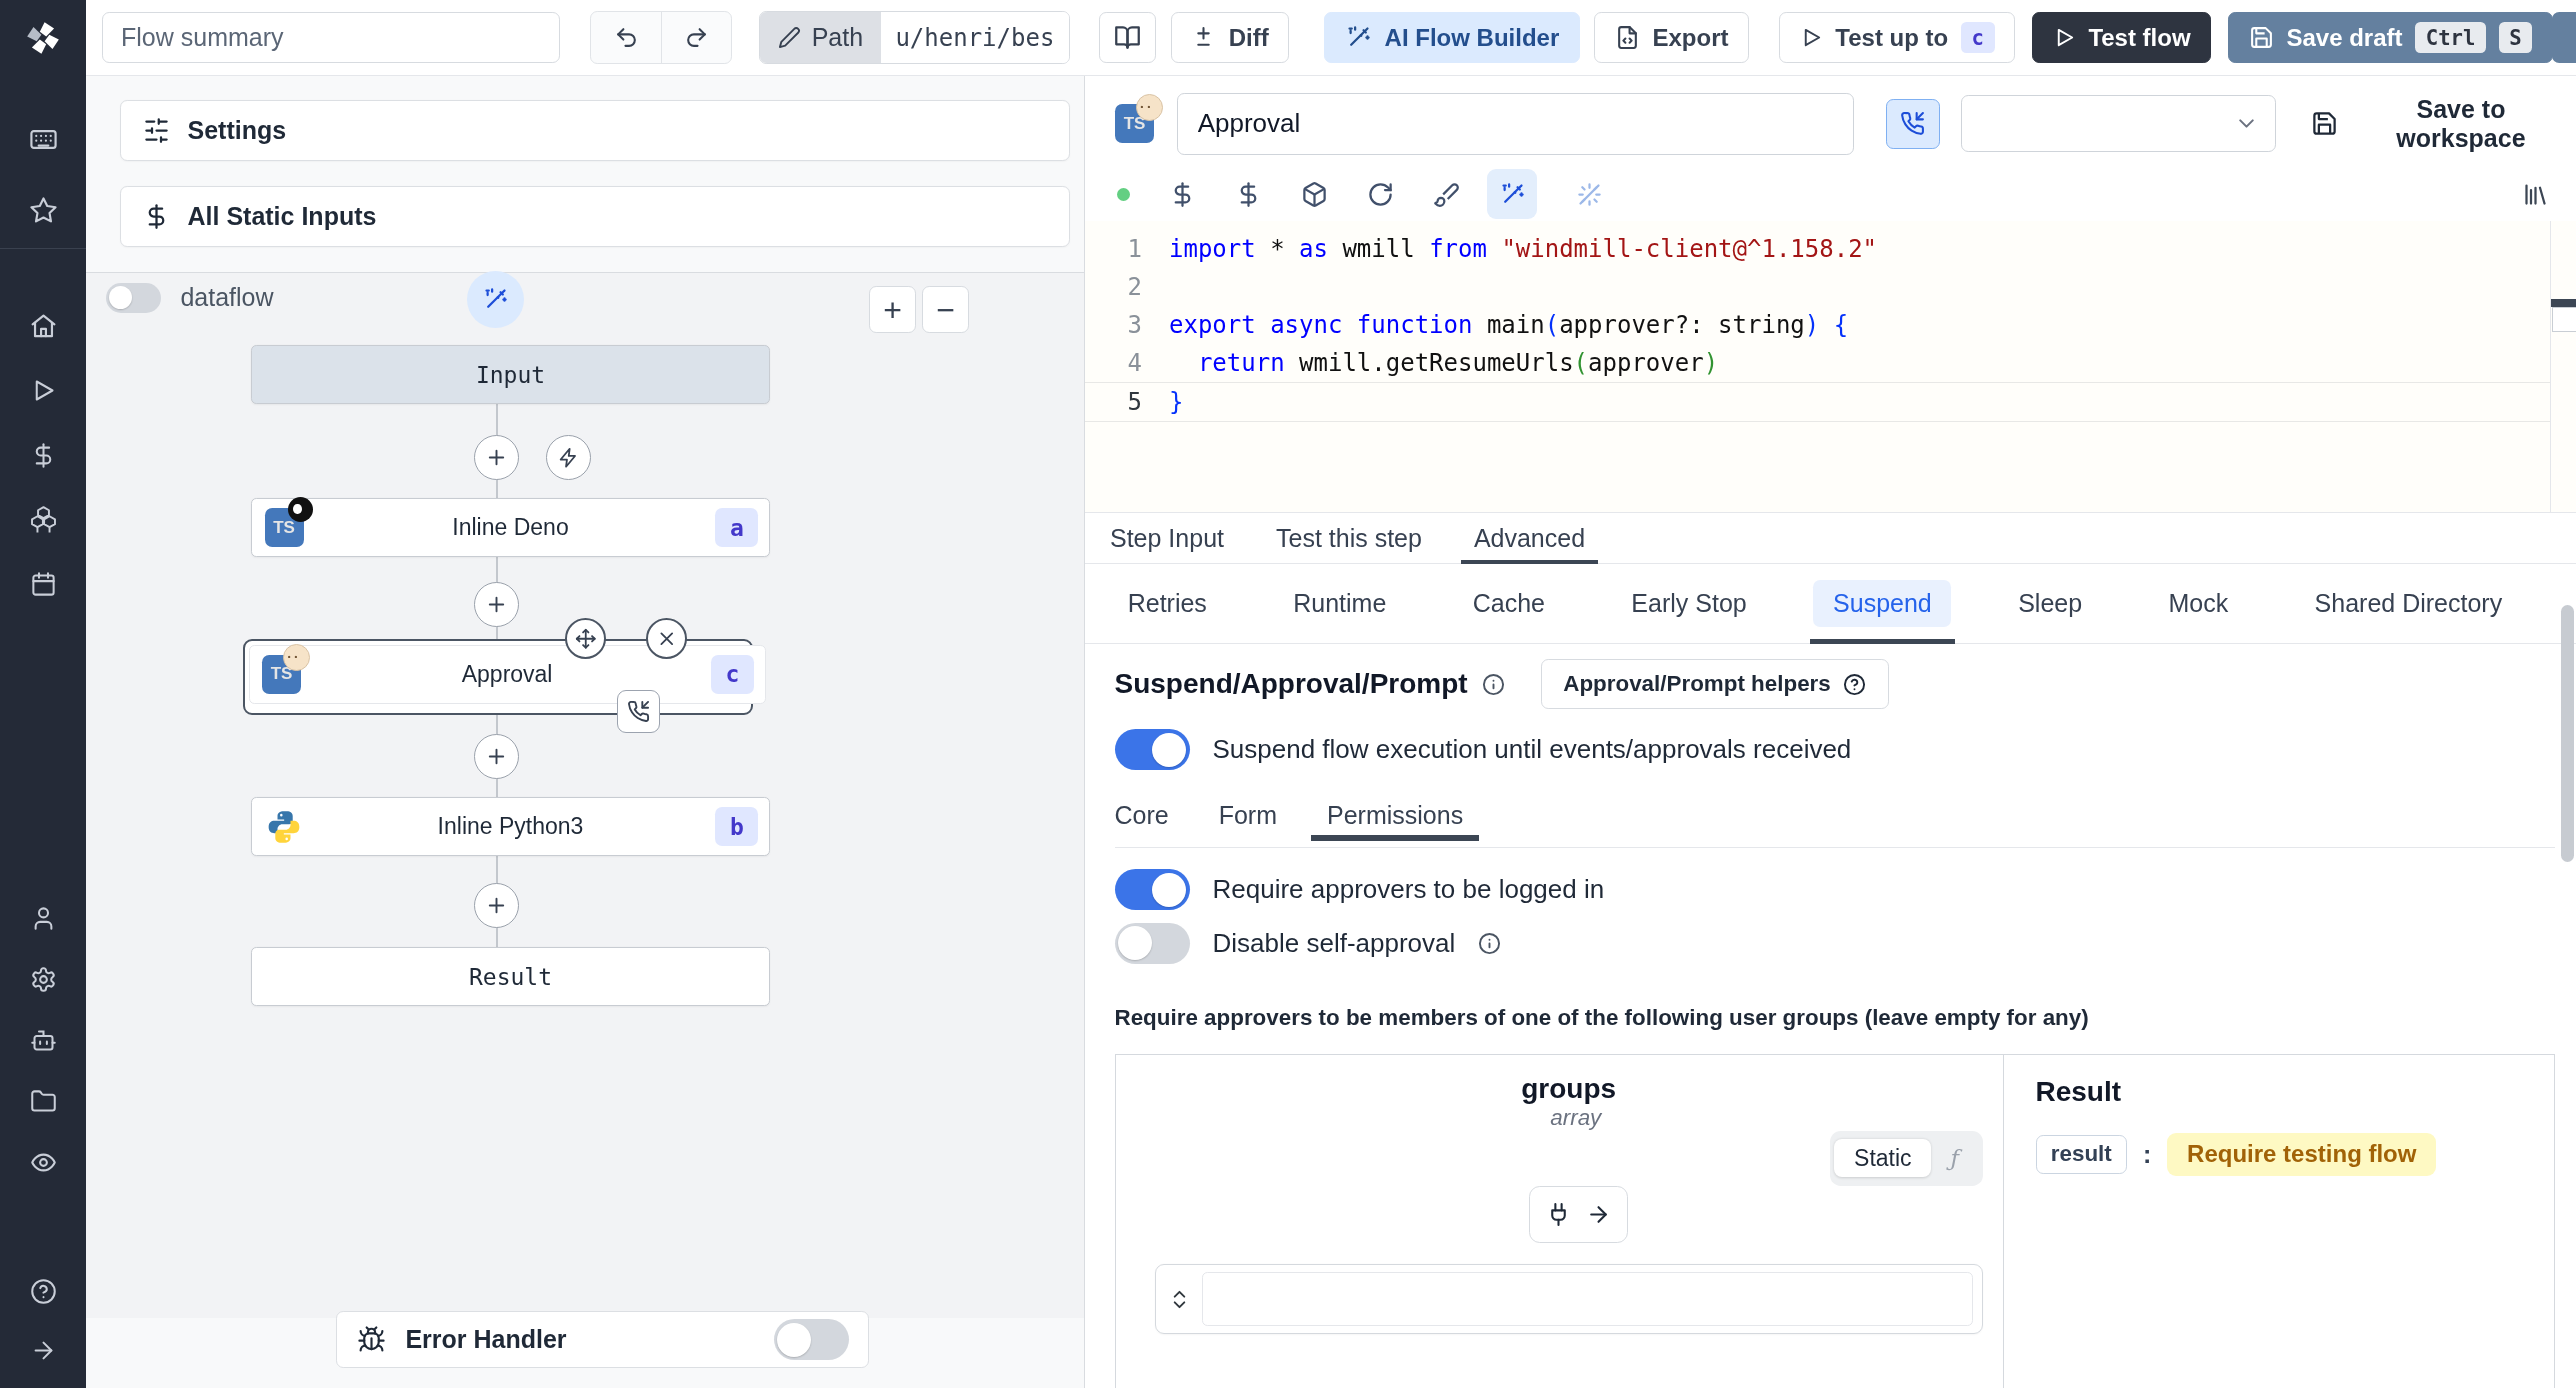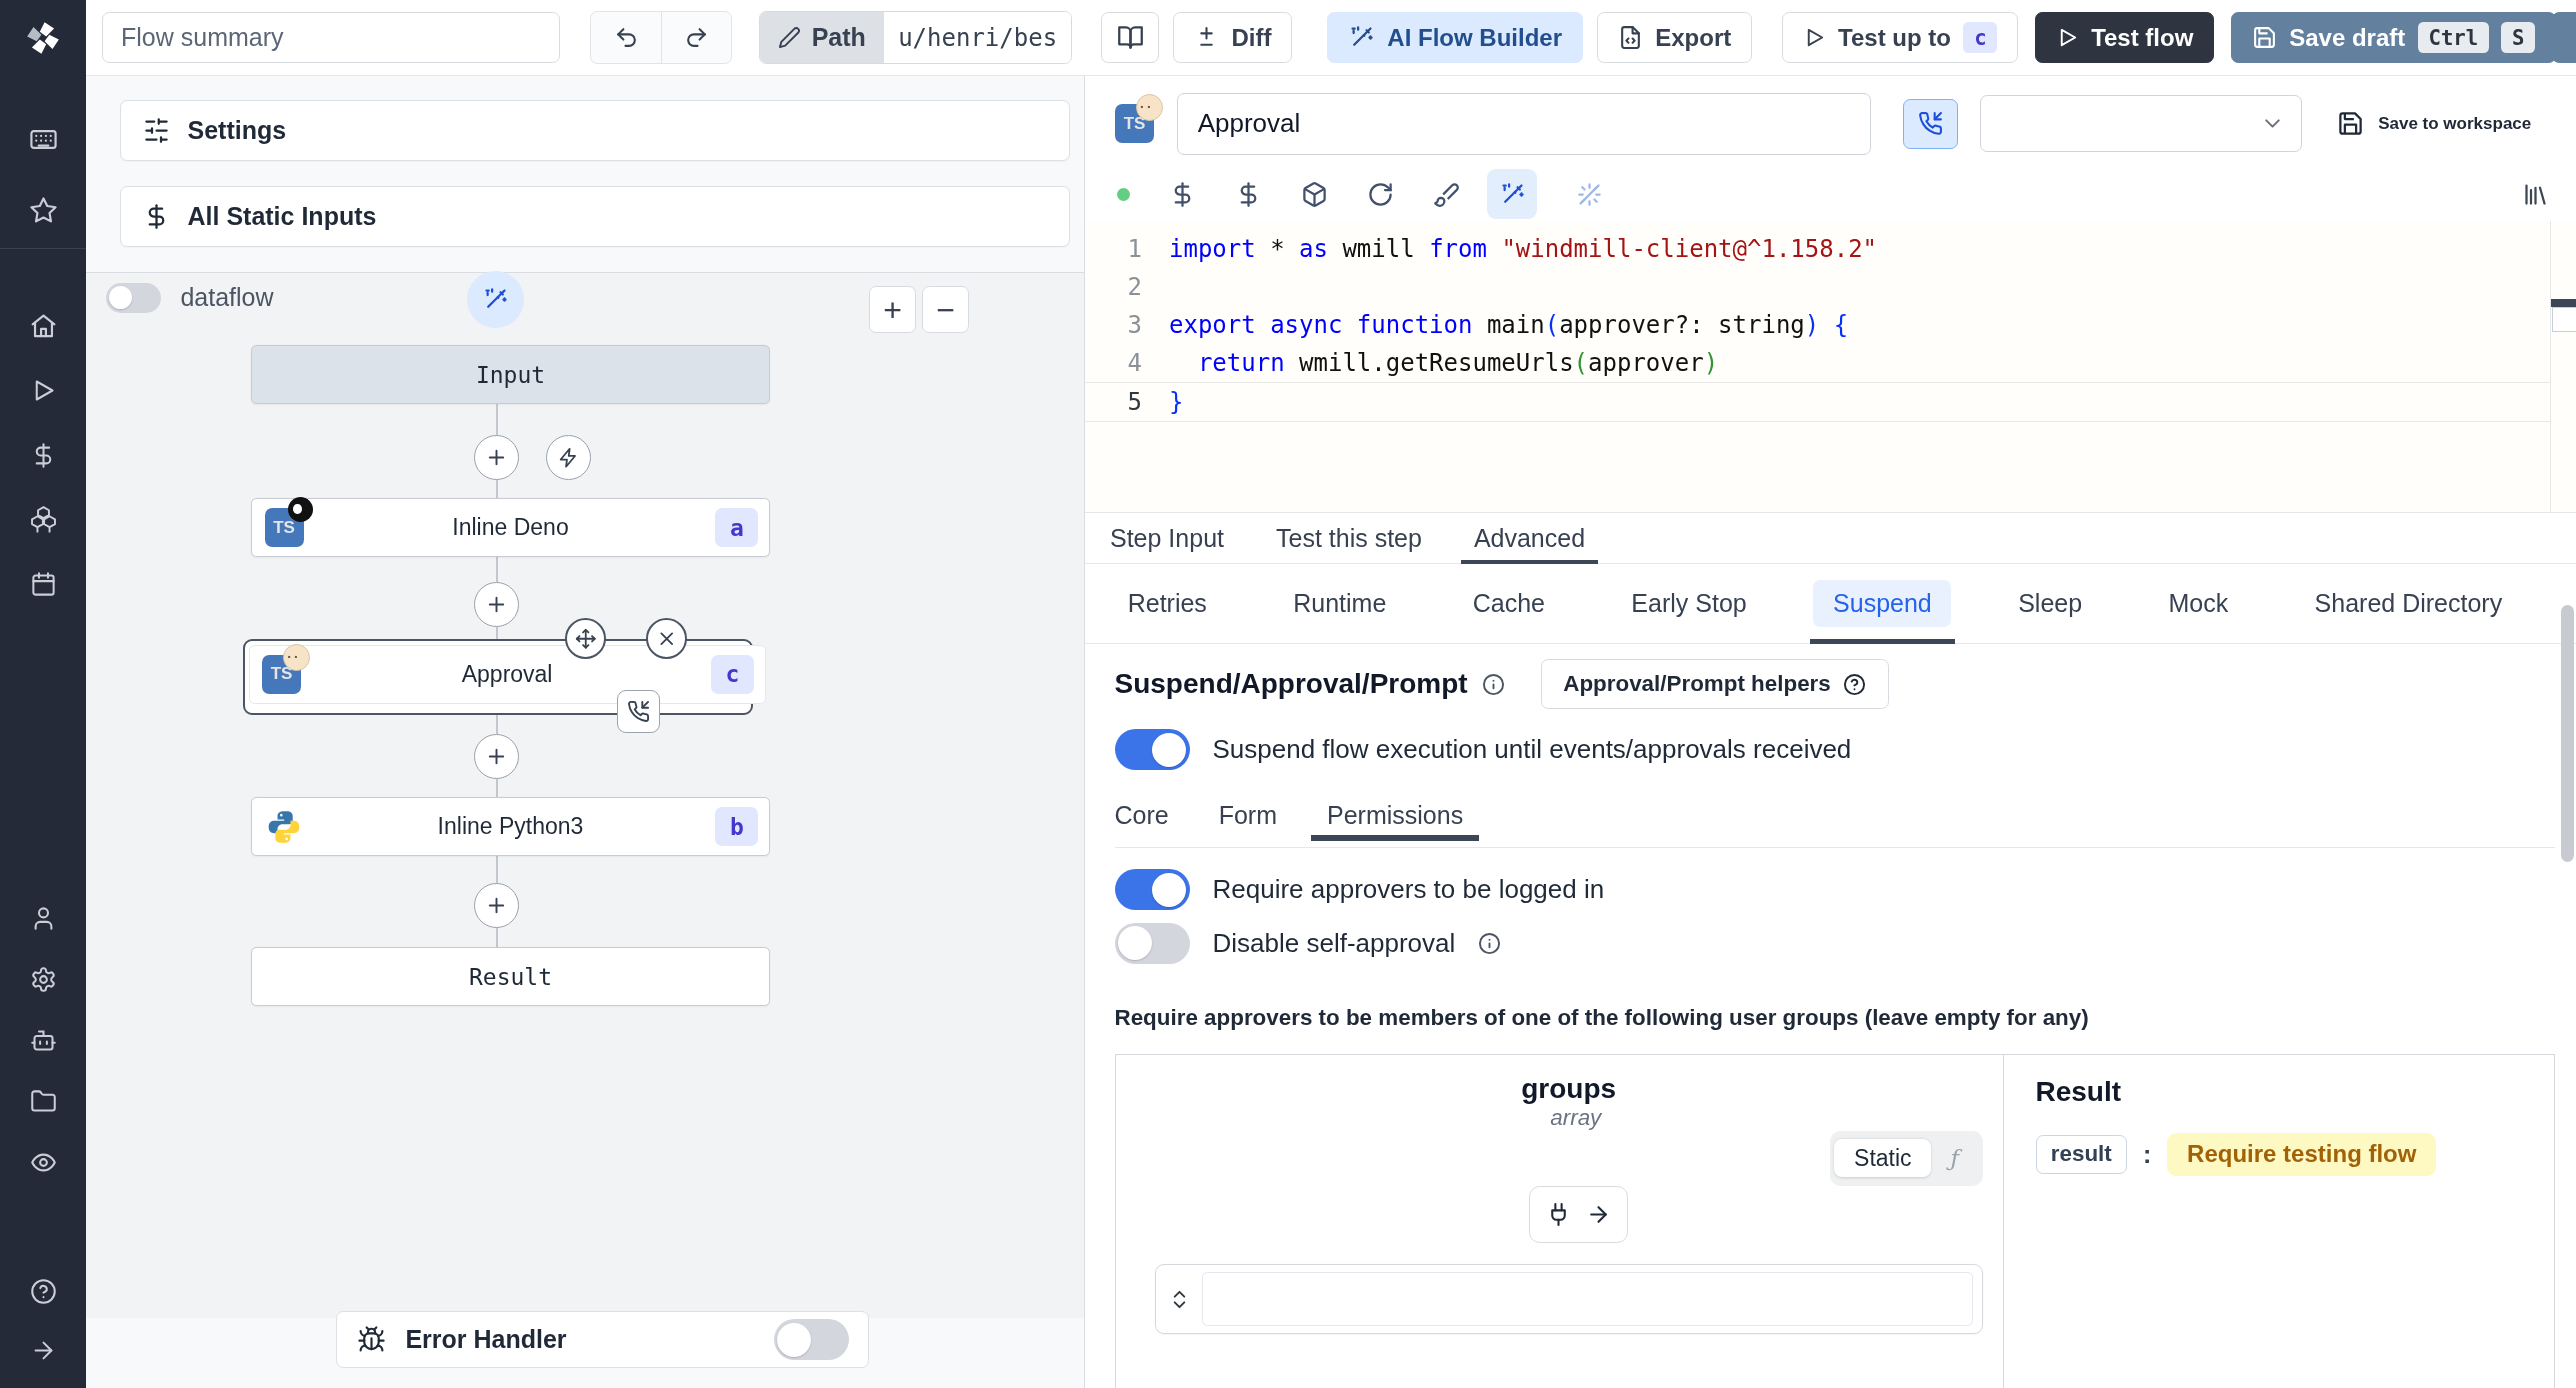--- a/index.html
+++ b/index.html
@@ -17,21 +17,21 @@
 
   
   #topbar{position:absolute;left:86px;top:0;width:2490px;height:75px;background:#fff;border-bottom:0.9px solid #e5e7eb;display:flex;align-items:center;z-index:20;}
   .tb-btn{display:flex;align-items:center;gap:12.5px;height:51px;border:0.9px solid #d7dbe0;border-radius:7.2px;background:#fff;color:#374151;font-weight:600;font-size:24px;padding:0 19.7px;cursor:pointer;}
   #fs-input{margin-left:16px;width:420px;height:49px;border:0.9px solid #d7dbe0;border-radius:7.2px;padding:0 18px;font-size:25px;color:#374151;outline:none;font-family:inherit;}
   #fs-input::placeholder{color:#5b6676;}
   .undo-group{margin-left:30px;display:flex;height:51px;border:0.9px solid #e1e4e8;border-radius:7.2px;overflow:hidden;background:#fafbfc;}
   .undo-group button{width:70px;border:none;background:transparent;display:flex;align-items:center;justify-content:center;color:#374151;cursor:pointer;}
   .undo-group button + button{border-left:0.9px solid #e1e4e8;}
   .path-group{margin-left:27px;display:flex;height:51px;border:0.9px solid #d7dbe0;border-radius:7.2px;overflow:hidden;align-items:stretch;}
-  .path-left{display:flex;align-items:center;gap:10.7px;background:#dde0e5;padding:0 18px;font-weight:700;color:#374151;cursor:pointer;}
+  .path-left{display:flex;align-items:center;gap:10.7px;background:#dde0e5;padding:0 18px;font-weight:400;color:#374151;cursor:pointer;}
   .path-right{display:flex;align-items:center;background:#fff;padding:0 14.3px;font-size:24px;color:#374151;}
   .icon-only{padding:0 14.3px;}
   .ai-btn{background:#dbeafe;border-color:#dbeafe;color:#234e8d;}
   .kbd{font-family:"DejaVu Sans Mono",monospace;font-size:20.6px;background:#e5e7eb;color:#374151;border-radius:5.4px;padding:3.6px 10.7px;font-weight:700;}
   .kbd.c{background:#e0e7ff;color:#4338ca;}
   .dark-btn{background:#2e3440;border-color:#2e3440;color:#fff;}
   .slate-btn{background:#64809f;border-color:#64809f;color:#fff;}
   .slate-btn .kbd{background:#e8ebef;color:#2e3440;}
   #partial-btn{position:absolute;right:0;top:11.6px;width:24px;height:51px;background:#64809f;border-radius:7.2px 0 0 7.2px;}
 
@@ -74,21 +74,21 @@
   #err-card{position:absolute;left:250px;bottom:19.7px;width:492px;height:55px;background:#fff;border:0.9px solid #dcdfe3;border-radius:7.2px;display:flex;align-items:center;gap:19.7px;padding:0 19.7px;font-weight:700;cursor:pointer;}
   #err-card .toggle{margin-left:auto;}
 
   
   #rightpanel{position:absolute;left:1085px;top:75px;width:1491px;height:1313px;background:#fff;}
   .ed-header{height:87px;display:flex;align-items:center;padding-top:5.4px;}
   .ed-header .ts-tile{margin-left:30px;}
   #step-input{margin-left:23px;width:653px;height:60px;border:0.9px solid #cfd4da;border-radius:7.2px;padding:0 19.7px;font-size:26px;color:#111827;outline:none;font-family:inherit;}
   #phone-btn{margin-left:32px;width:55px;height:50px;border:0.9px solid #7fb0f2;border-radius:7.2px;background:#dbeafe;color:#1d4ed8;display:flex;align-items:center;justify-content:center;cursor:pointer;}
   #lang-select{margin-left:21.5px;width:288px;height:55px;border:0.9px solid #cfd4da;border-radius:7.2px;display:flex;align-items:center;justify-content:flex-end;padding:0 16px;color:#6b7280;cursor:pointer;background:#fff;}
-  #save-ws{margin-left:29px;display:flex;align-items:center;gap:14.3px;font-weight:700;color:#1f2937;background:none;border:none;font-size:17px;cursor:pointer;}
+  #save-ws{margin-left:29px;display:flex;align-items:center;gap:14.3px;font-weight:700;color:#1f2937;background:none;border:none;font-size:25px;cursor:pointer;}
   .ed-toolbar{height:54px;display:flex;align-items:center;padding-left:32px;color:#41506b;}
   .dot{width:13.4px;height:13.4px;border-radius:50%;background:#63cf82;flex:none;}
   .tool-ic{margin-left:39px;background:none;border:none;color:#41506b;cursor:pointer;padding:0;display:flex;}
   .tool-ic.active{margin-left:27px;width:50px;height:50px;background:#e3eefc;border-radius:9px;align-items:center;justify-content:center;color:#1d4ed8;}
   .tool-ic.dim{color:#9cb8e8;}
   .tool-ic.last{margin-left:auto;margin-right:27px;color:#3c4654;}
 
   .code-area{position:relative;height:282px;background:#fffefa;border-bottom:0.9px solid #e5e7eb;font-family:"DejaVu Sans Mono",monospace;font-size:24px;padding-top:9px;}
   .code-line{display:flex;height:38px;line-height:38px;}
   .code-line .ln{width:57px;text-align:right;color:#8a9199;flex:none;}

